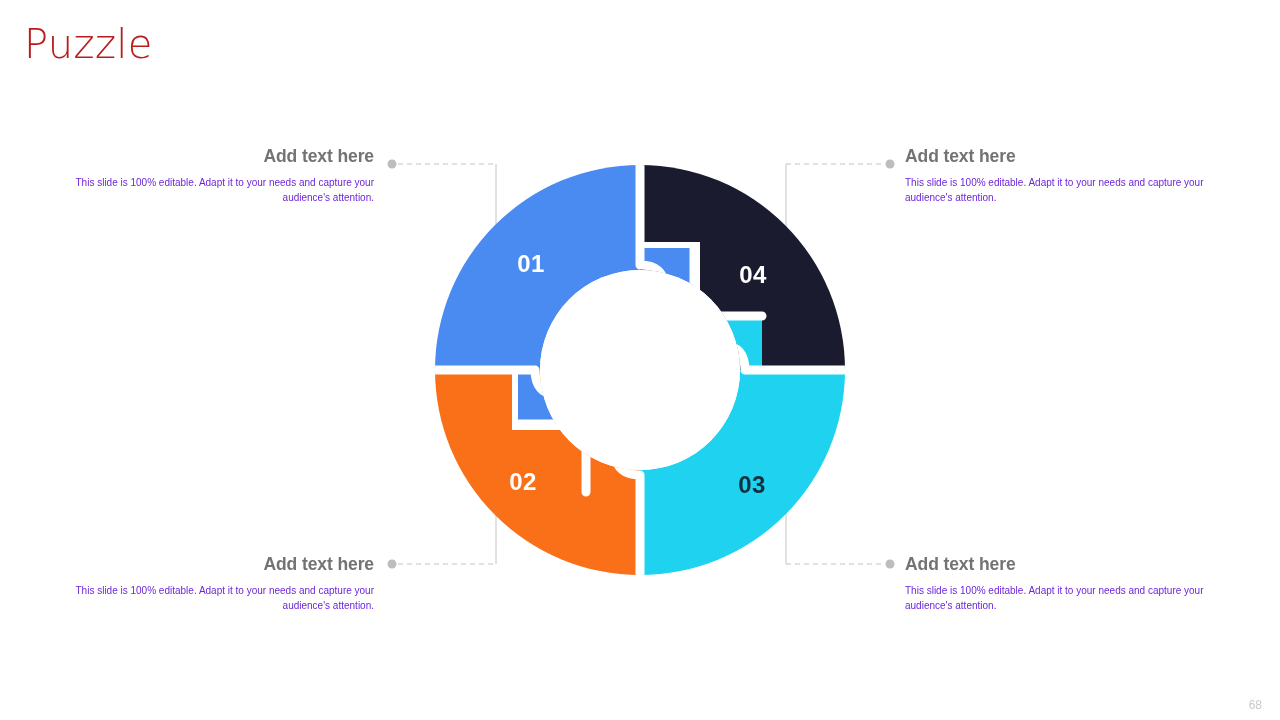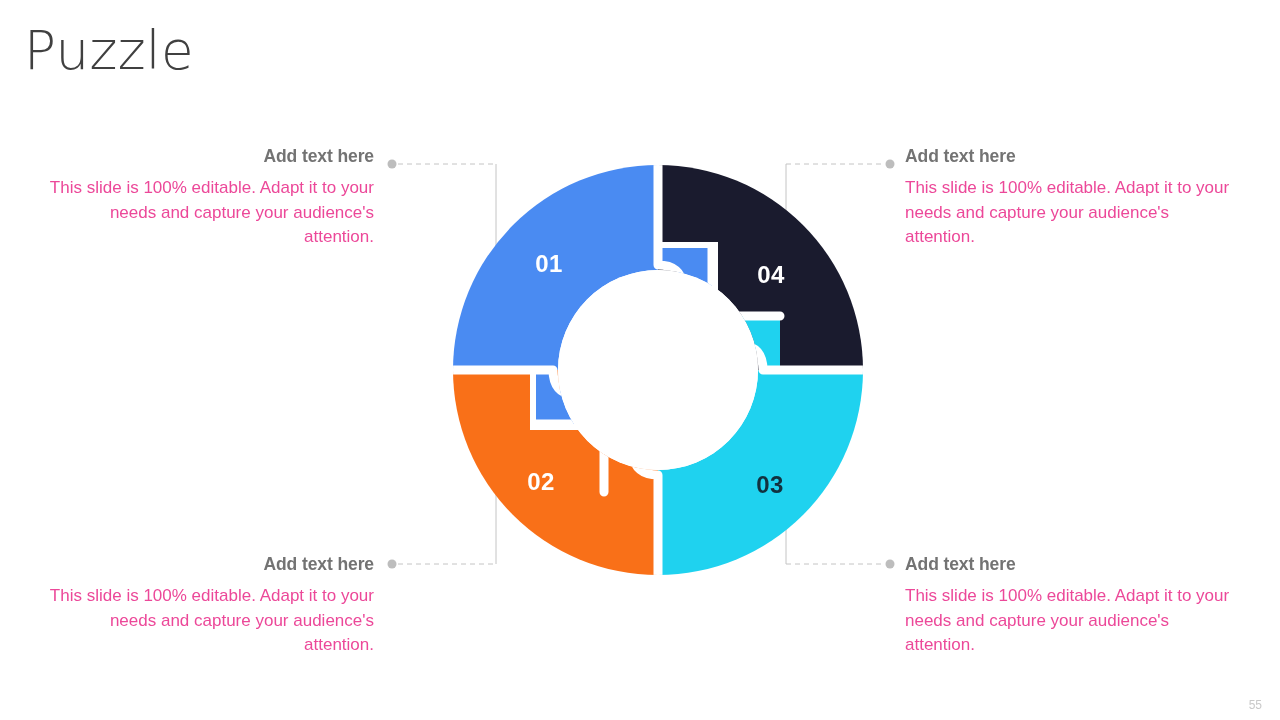--- a/index.html
+++ b/index.html
@@ -18,24 +18,24 @@
     width: 1280px;
     height: 720px;
     background: #ffffff;
   }
 
   
   .slide-title {
     position: absolute;
     left: 24px;
     top: 22px;
-    font-size: 53px;
+    font-size: 40px;
     font-weight: 300;
     letter-spacing: 0.4px;
-    color: #404040;
+    color: #b91c1c;
     font-family: "DejaVu Sans", sans-serif;
     line-height: 1.1;
   }
 
   
   .page-number {
     position: absolute;
     right: 18px;
     bottom: 8px;
     font-size: 12px;
@@ -50,22 +50,22 @@
     font-size: 17.5px;
     font-weight: bold;
     color: #737373;
     letter-spacing: -0.1px;
     line-height: 1.2;
     white-space: nowrap;
   }
 
   .callout .callout-body {
     margin-top: 9px;
-    font-size: 17px;
-    color: #ec4899;
+    font-size: 10px;
+    color: #6d28d9;
     line-height: 1.45;
   }
 
   .callout.right-align { text-align: right; }
   .callout.left-align  { text-align: left; }
 
   #callout-tl { left: 44px;  top: 146px; }
   #callout-bl { left: 44px;  top: 554px; }
   #callout-tr { left: 905px; top: 146px; }
   #callout-br { left: 905px; top: 554px; }
@@ -74,21 +74,21 @@
   .connector-svg {
     position: absolute;
     left: 0; top: 0;
     width: 1280px; height: 720px;
     pointer-events: none;
   }
 
   
   .puzzle-wrap {
     position: absolute;
-    left: 448px;
+    left: 430px;
     top: 160px;
     width: 420px;
     height: 420px;
   }
   .puzzle-svg { display: block; width: 420px; height: 420px; }
 
   .piece-label {
     font-family: "Liberation Sans", sans-serif;
     font-weight: bold;
     font-size: 24px;
@@ -255,15 +255,15 @@
   <div class="callout left-align" id="callout-tr">
     <div class="callout-title">Add text here</div>
     <div class="callout-body">This slide is 100% editable. Adapt it to your needs and capture your audience's attention.</div>
   </div>
 
   <div class="callout left-align" id="callout-br">
     <div class="callout-title">Add text here</div>
     <div class="callout-body">This slide is 100% editable. Adapt it to your needs and capture your audience's attention.</div>
   </div>
 
-  <div class="page-number">55</div>
+  <div class="page-number">68</div>
 
 </div>
 
 </body></html>

